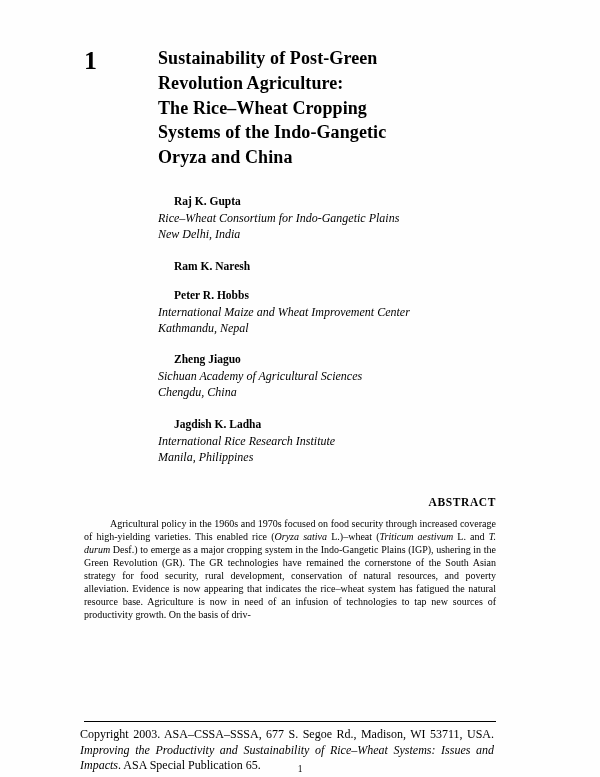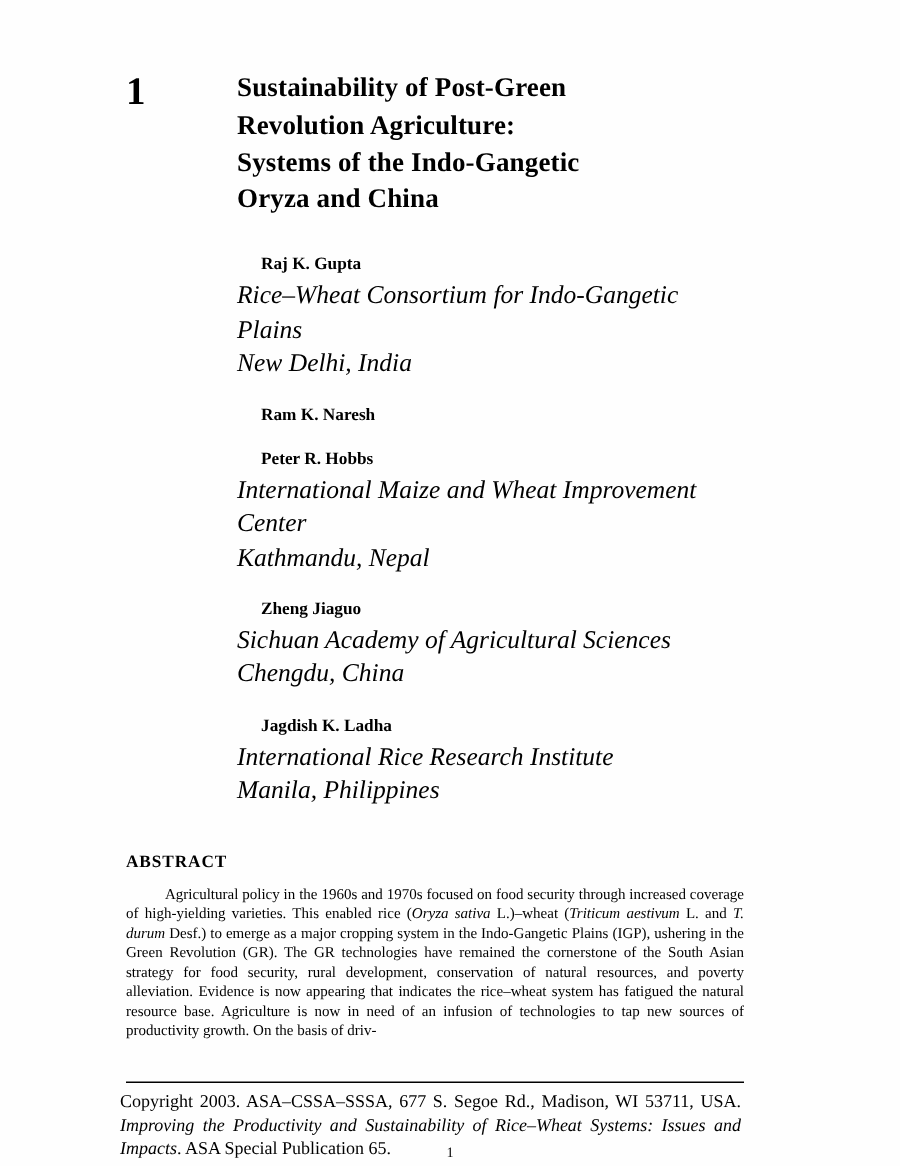--- a/index.html
+++ b/index.html
@@ -57,26 +57,26 @@
   .author-block {
     margin-bottom: 17px;
   }
   .author-name {
     font-size: 11.5px;
     font-weight: bold;
     margin-bottom: 4px;
     margin-left: 16px;
   }
   .author-affil {
-    font-size: 17px;
+    font-size: 12px;
     font-style: italic;
     line-height: 1.32;
   }
   .abstract-title {
-    text-align: left;
+    text-align: right;
     font-size: 11.5px;
     font-weight: bold;
     letter-spacing: 0.6px;
     margin-top: 30px;
     margin-bottom: 9px;
   }
   .abstract-body {
     font-size: 10px;
     line-height: 1.30;
     text-align: justify;
@@ -119,20 +119,21 @@
 
 <div class="page">
 
   <div class="content">
 
     <div class="chapter-head">
       <div class="chapter-number">1</div>
       <div class="chapter-title">
         <div>Sustainability of Post-Green</div>
         <div>Revolution Agriculture:</div>
+        <div>The Rice–Wheat Cropping</div>
         <div>Systems of the Indo-Gangetic</div>
         <div>Oryza and China</div>
       </div>
     </div>
 
     <div class="authors">
 
       <div class="author-block">
         <div class="author-name">Raj K. Gupta</div>
         <div class="author-affil">

